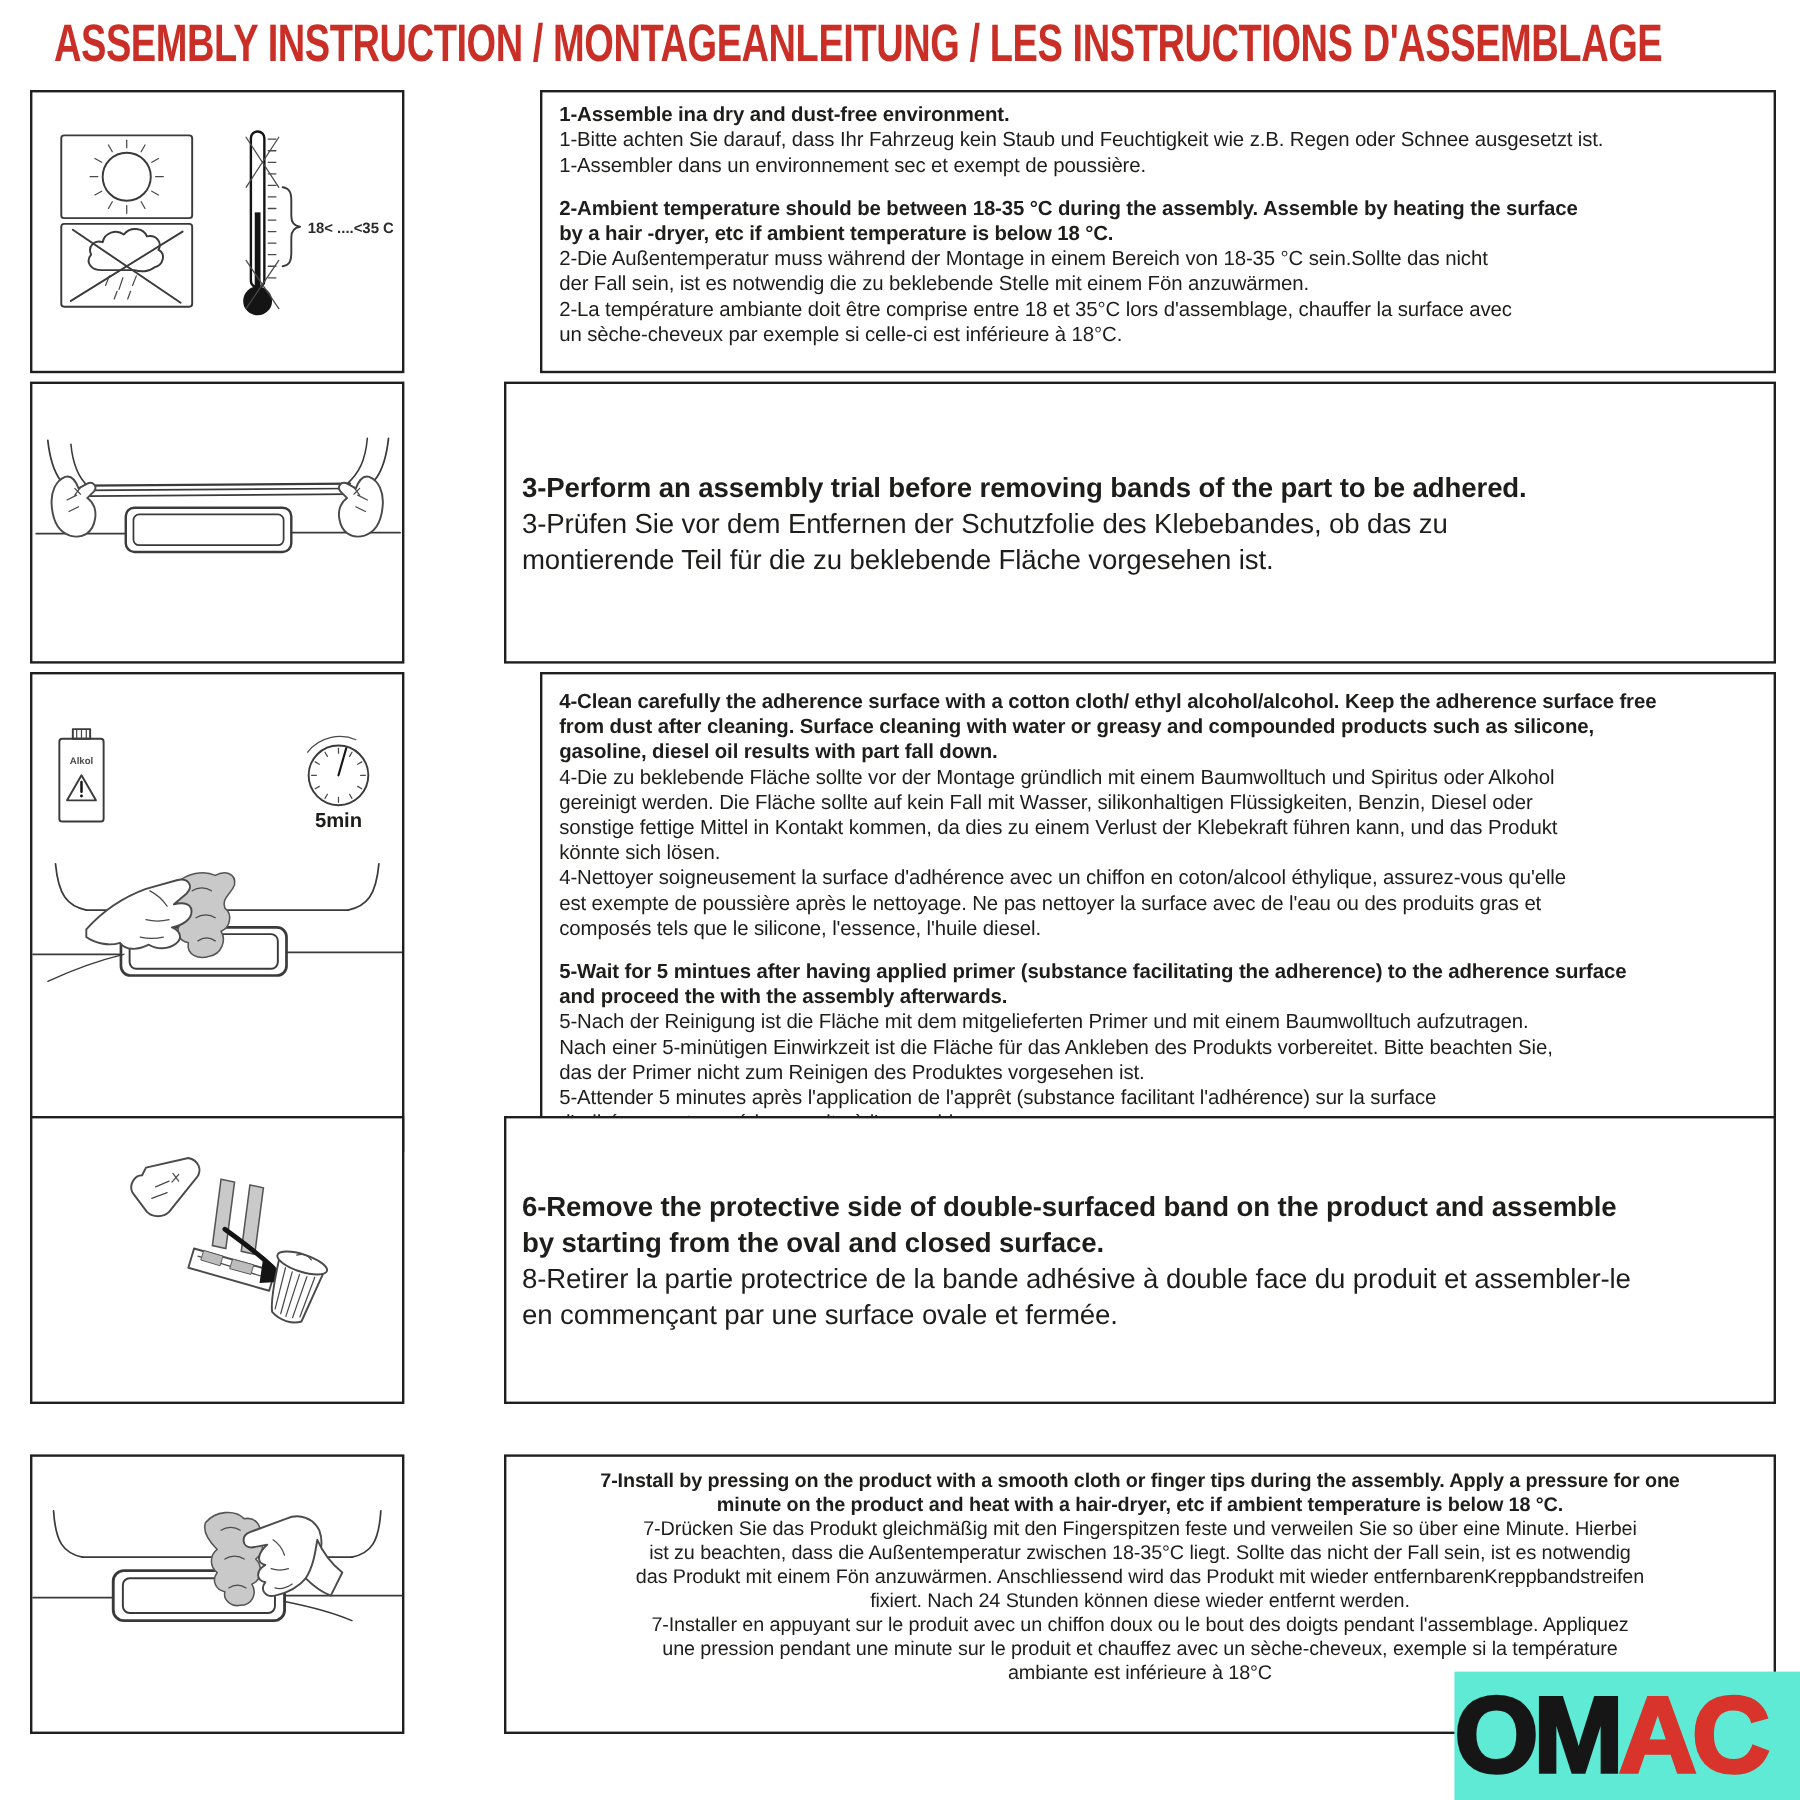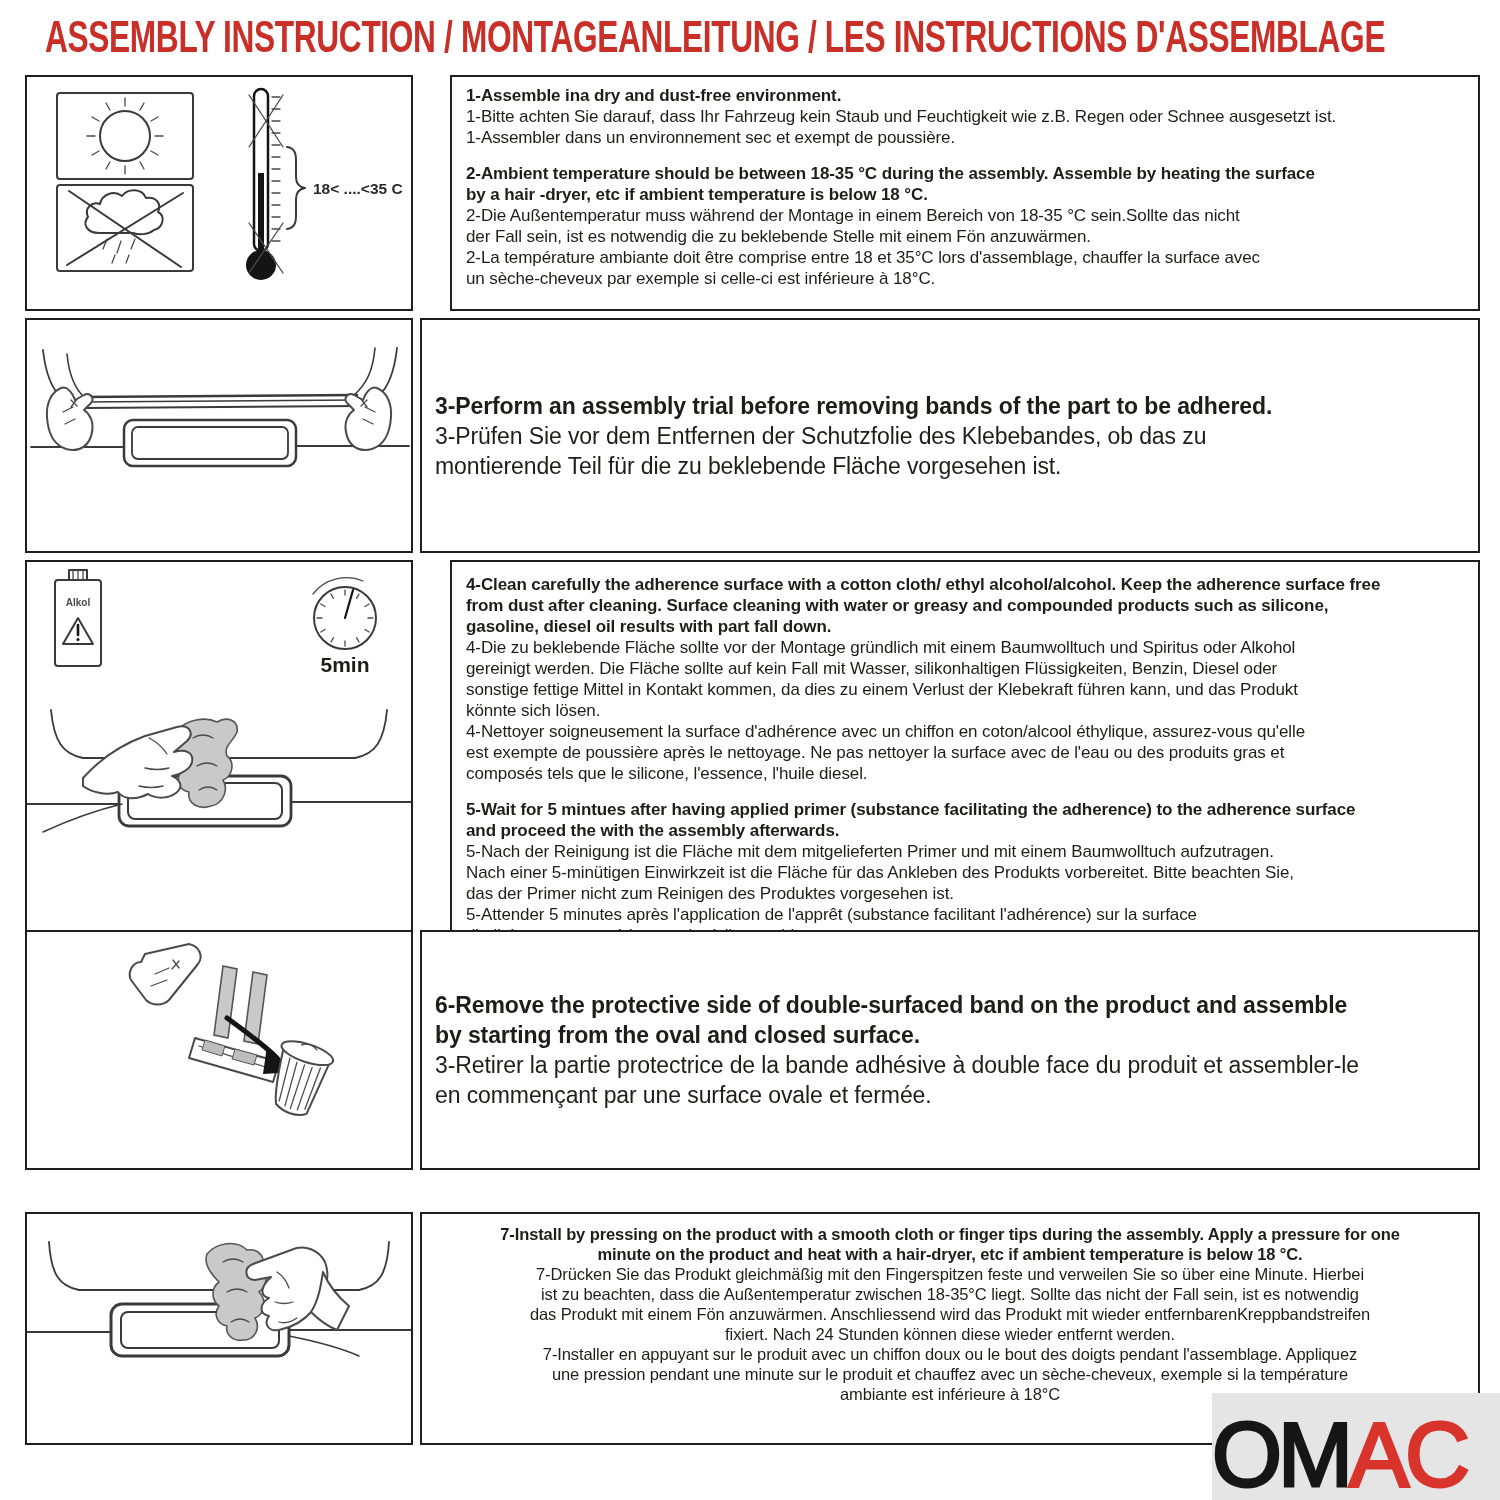--- a/index.html
+++ b/index.html
@@ -7,21 +7,21 @@
     width:1500px;height:1500px;position:relative;background:#fff;
     font-family:"Liberation Sans", sans-serif;color:#1d1d1b;overflow:hidden;
   }
   .title{
     position:absolute;top:12px;left:45px;font-size:44px;font-weight:bold;
     color:#c92f27;white-space:nowrap;letter-spacing:-0.5px;
     transform:scaleX(0.72);transform-origin:left center;
   }
   .row{position:absolute;left:25px;right:20px;}
   .illus{
-    position:absolute;left:0;top:0;bottom:0;width:388px;
+    position:absolute;left:0;top:0;bottom:0;width:312px;
     border:2px solid #1f1f1f;background:#fff;box-sizing:border-box;
   }
   .illus svg{display:block;width:100%;height:100%;}
   .tbox{
     position:absolute;left:395px;right:0;top:0;bottom:0;
     border:2px solid #1f1f1f;background:#fff;box-sizing:border-box;
     padding:8px 14px;
   }
   .tbox p{margin:0;white-space:pre-line;letter-spacing:-0.1px;}
   .tbox .en{font-weight:bold;}
@@ -31,22 +31,22 @@
   .s-small{font-size:16.5px;line-height:20px;text-align:center;}
   .center{display:flex;flex-direction:column;justify-content:center;}
   svg .ln{fill:none;stroke:#3a3a3a;stroke-width:2;stroke-linecap:round;stroke-linejoin:round;}
   svg .thin{fill:none;stroke:#4a4a4a;stroke-width:1.3;stroke-linecap:round;}
   svg .hand{fill:#fff;stroke:#4a4a4a;stroke-width:2;stroke-linejoin:round;}
   svg .cloth{fill:#c9c9c9;stroke:#555;stroke-width:1.6;stroke-linejoin:round;}
   svg .dark{fill:#141414;stroke:none;}
   svg text{font-family:"Liberation Sans", sans-serif;}
   .logo{
     position:absolute;left:1212px;top:1393px;width:288px;height:107px;
-    background:#e5e5e5;z-index:5;display:flex;align-items:flex-end;
-    font-weight:normal;font-size:90px;letter-spacing:-4px;line-height:1;
+    background:#5eead4;z-index:5;display:flex;align-items:center;
+    font-weight:bold;font-size:90px;letter-spacing:-4px;line-height:1;
   }
   .logo .b{color:#161616;-webkit-text-stroke:3px #161616;}
   .logo .r{color:#d8342c;-webkit-text-stroke:3px #d8342c;}
 </style>
 </head>
 <body>
 
 <div class="title">ASSEMBLY INSTRUCTION / MONTAGEANLEITUNG / LES INSTRUCTIONS D'ASSEMBLAGE</div>
 
 <div class="row" style="top:75px;height:236px;">
@@ -301,21 +301,21 @@
         </g>
         <ellipse cx="271" cy="120" rx="27" ry="9" class="hand"></ellipse>
         <path d="M263,114 Q271,108 279,114" class="thin"></path>
       </g>
     </svg>
   </div>
   <div class="tbox s-big center">
     <div class="item">
       <p class="en">6-Remove the protective side of double-surfaced band on the product and assemble
 by starting from the oval and closed surface.</p>
-      <p>3-Retirer la partie protectrice de la bande adhésive à double face du produit et assembler-le
+      <p>8-Retirer la partie protectrice de la bande adhésive à double face du produit et assembler-le
 en commençant par une surface ovale et fermée.</p>
     </div>
   </div>
 </div>
 
 <div class="row" style="top:1212px;height:233px;">
   <div class="illus">
     <svg viewBox="0 0 384 229" preserveAspectRatio="xMidYMid meet">
       <g class="ln">
         <path d="M22,28 C24,60 32,72 52,76" stroke-width="1.8"></path>

